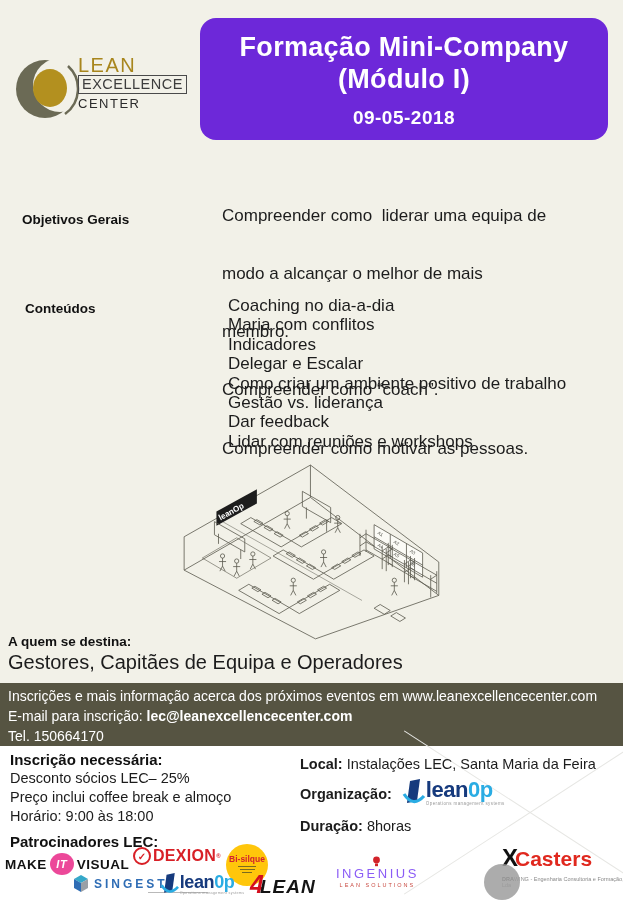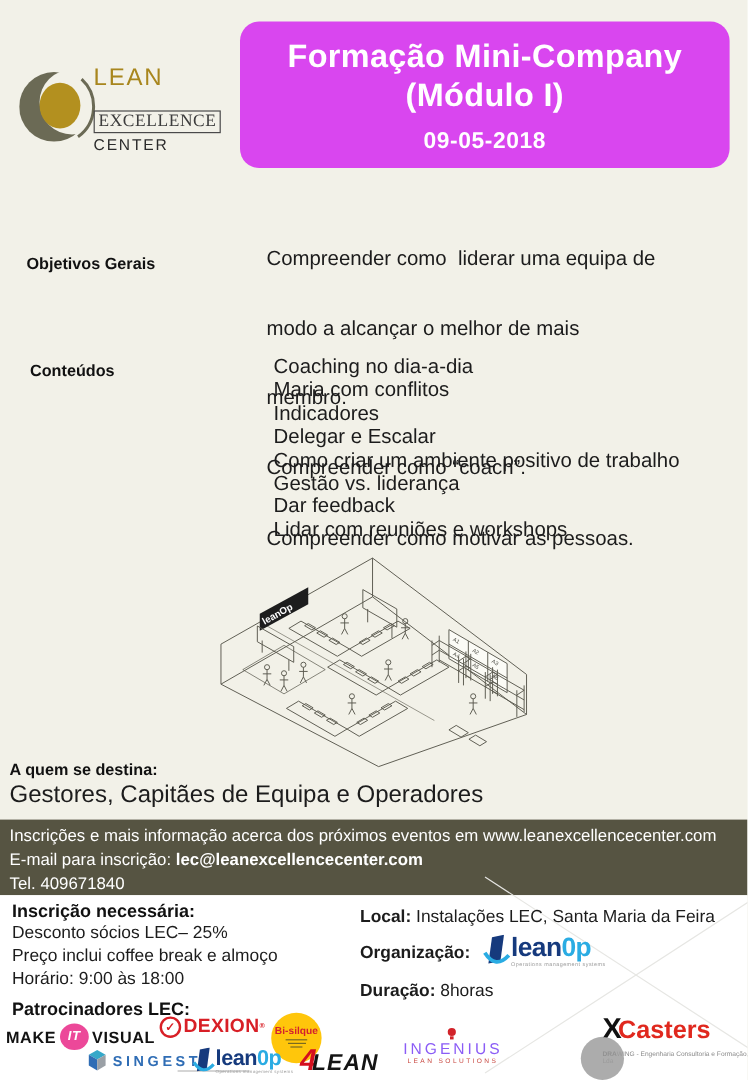--- a/index.html
+++ b/index.html
@@ -5,26 +5,26 @@
   html,body{margin:0;padding:0;}
   .page{
     position:relative; width:623px; height:900px; overflow:hidden;
     background:#f2f1e8; font-family:"Liberation Sans", sans-serif; color:#1c1c1c;
   }
   
   .logo-wrap{position:absolute; left:16px; top:40px; width:190px; height:100px;}
   .logo-crescent{position:absolute; left:0; top:0;}
   .logo-text{position:absolute; left:62px; top:15px; line-height:1;}
   .logo-lean{font-size:20px; letter-spacing:1.5px; color:#a8861d; font-weight:500;}
-  .logo-exc{display:inline-block; margin-top:17px; font-size:14.5px; letter-spacing:.5px; color:#3d3d3d;
-            border:1.5px solid #4a4a4a; padding:1px 3px;font-family:Liberation Serif, serif;}
+  .logo-exc{display:inline-block; margin-top:0; font-size:14.5px; letter-spacing:.5px; color:#3d3d3d;
+            border:1.5px solid #4a4a4a; padding:1px 3px;}
   .logo-center{margin-top:3px; font-size:13px; letter-spacing:1.5px; color:#2b2b2b;}
   .title-box{
     position:absolute; left:200px; top:18px; width:408px; height:122px;
-    background:#d946ef; border-radius:16px; color:#fff; text-align:center;
+    background:#6d28d9; border-radius:16px; color:#fff; text-align:center;
     box-sizing:border-box; padding-top:13px;
   }
   .title-line{font-size:27px; font-weight:bold; line-height:32px; letter-spacing:.3px;}
   .title-date{font-size:19px; font-weight:bold; margin-top:12px; letter-spacing:.5px;}
   
   .sec-label{position:absolute; font-size:13.5px; font-weight:bold; color:#111;}
   .obj-label{left:22px; top:172px;margin-top:40px;}
   .obj-text{position:absolute; left:222px; top:167px; font-size:17px; line-height:19.4px; white-space:pre-wrap;}
   .cont-label{left:25px; top:301px;}
   .cont-list{position:absolute; left:228px; top:296px; font-size:17px; line-height:19.4px;}
@@ -206,21 +206,21 @@
       <use href="#fig" x="88" y="92"></use>
     <use href="#fig" x="228" y="118"></use>
   </svg>
 
   <div class="sec-label destina-label">A quem se destina:</div>
   <div class="destina-text">Gestores, Capitães de Equipa e Operadores</div>
 
   <div class="banner">
     <div>Inscrições e mais informação acerca dos próximos eventos em www.leanexcellencecenter.com</div>
     <div><span>E-mail para inscrição: </span><b>lec@leanexcellencecenter.com</b></div>
-    <div>Tel. 409671840</div>
+    <div>Tel. 150664170</div>
   </div>
 
   <div class="footer-bg"></div>
   <div class="wm-line wm1"></div>
   <div class="wm-line wm2"></div>
 
   <div class="sec-label insc-title">Inscrição necessária:</div>
   <div class="insc-lines">
     <div>Desconto sócios LEC– 25%</div>
     <div>Preço inclui coffee break e almoço</div>

